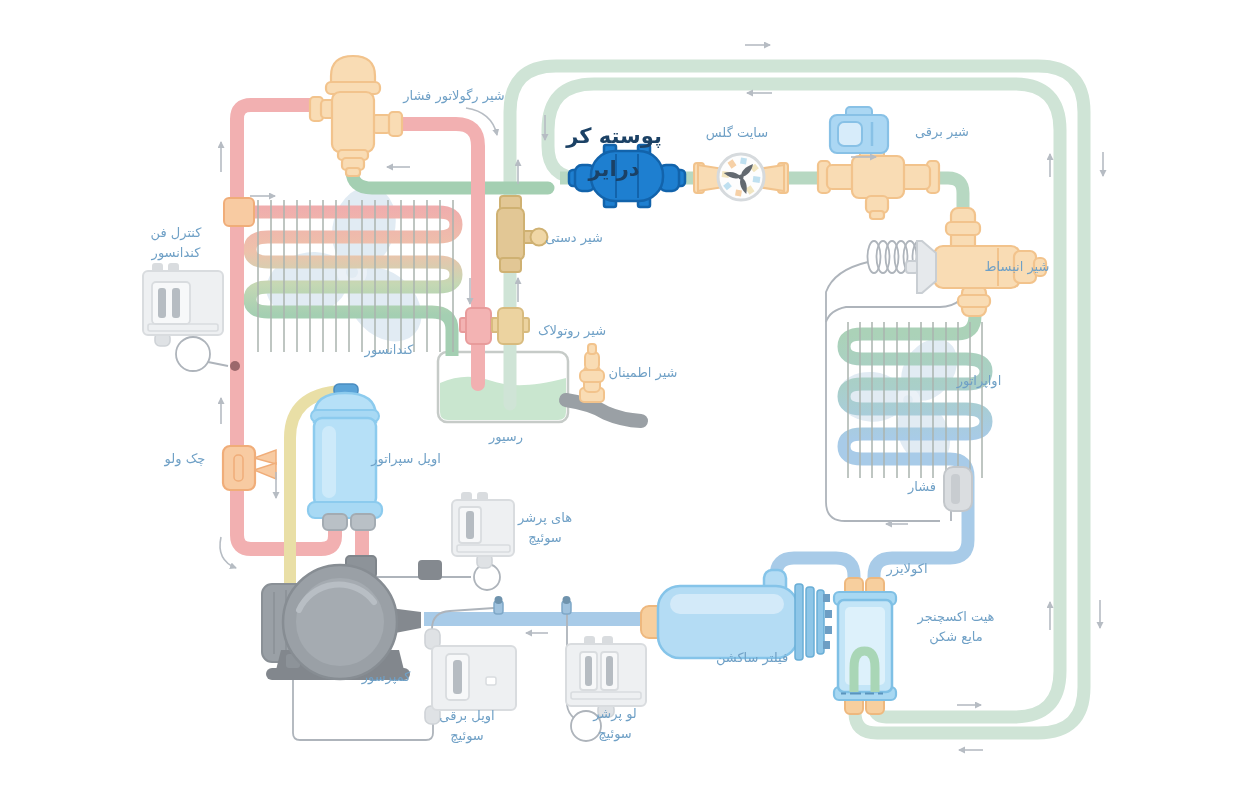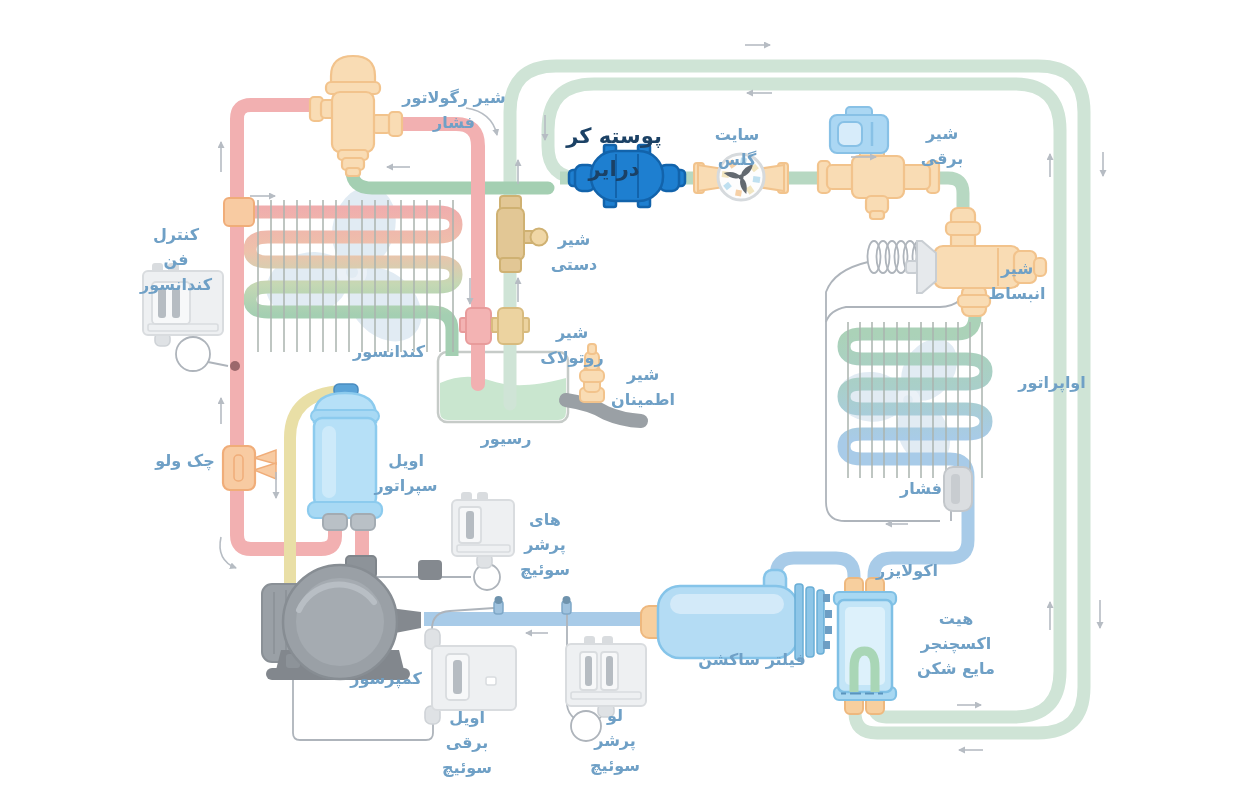--- a/index.html
+++ b/index.html
@@ -1,20 +1,20 @@
 <!DOCTYPE html>
 <html lang="fa"><head>
 <meta charset="utf-8">
 <style>
   html,body{margin:0;padding:0;background:#ffffff;}
   .canvas{position:relative;width:1256px;height:800px;background:#fff;overflow:hidden;
           font-family:"DejaVu Sans",sans-serif;}
   .canvas svg{position:absolute;left:0;top:0;}
-  .lbl{position:absolute;color:#6fa0c6;font-size:16px;line-height:1.55;text-align:center;
-       direction:rtl;font-weight:700;letter-spacing:0;}
+  .lbl{position:absolute;color:#6fa0c6;font-size:13px;line-height:1.55;text-align:center;
+       direction:rtl;font-weight:400;letter-spacing:0;}
   .lbl-strong{color:#1b4165;font-weight:bold;font-size:21px;}
 </style>
 </head>
 <body>
 
 <div class="canvas">
 <svg width="1256" height="800" viewBox="0 0 1256 800">
   <defs>
     <linearGradient id="condGrad" x1="0" y1="205" x2="0" y2="315" gradientUnits="userSpaceOnUse">
       <stop offset="0" stop-color="#f0acad"></stop>
@@ -386,21 +386,21 @@
   <div class="lbl" style="left:153px;top:449px;width:64px;">چک ولو</div>
   <div class="lbl" style="left:362px;top:449px;width:88px;">اویل سپراتور</div>
   <div class="lbl" style="left:477px;top:427px;width:58px;">رسیور</div>
   <div class="lbl" style="left:598px;top:363px;width:90px;">شیر اطمینان</div>
   <div class="lbl" style="left:522px;top:321px;width:100px;">شیر روتولاک</div>
   <div class="lbl" style="left:541px;top:228px;width:66px;">شیر دستی</div>
   <div class="lbl lbl-strong" style="left:554px;top:120px;width:120px;">پوسته کر درایر</div>
   <div class="lbl" style="left:698px;top:123px;width:78px;">سایت گلس</div>
   <div class="lbl" style="left:906px;top:122px;width:72px;">شیر برقی</div>
   <div class="lbl" style="left:980px;top:225px;width:74px;margin-top:32px;">شیر انبساط</div>
-  <div class="lbl" style="left:1017px;top:371px;width:70px;">اواپراتور</div>
+  <div class="lbl" style="left:944px;top:371px;width:70px;">اواپراتور</div>
   <div class="lbl" style="left:902px;top:477px;width:40px;">فشار</div>
   <div class="lbl" style="left:871px;top:530px;width:72px;margin-top:29px;">اکولایزر</div>
   <div class="lbl" style="left:912px;top:607px;width:88px;">
     <div>هیت اکسچنجر</div>
     <div>مایع شکن</div>
   </div>
   <div class="lbl" style="left:688px;top:648px;width:128px;">فیلتر ساکشن</div>
   <div class="lbl" style="left:514px;top:508px;width:62px;">
     <div>های پرشر</div>
     <div>سوئیچ</div>

